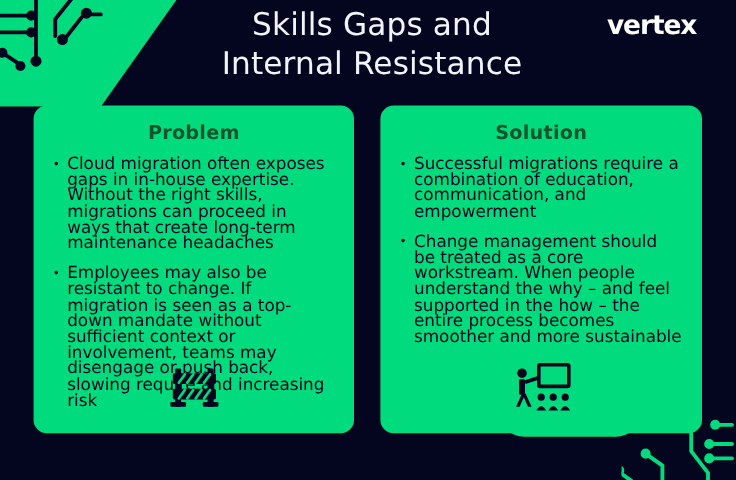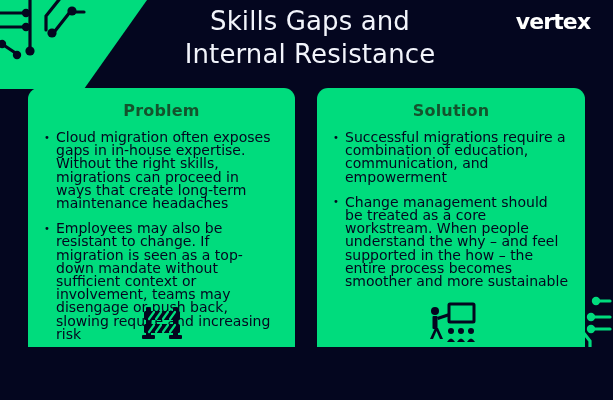--- a/index.html
+++ b/index.html
@@ -7,21 +7,21 @@
     margin: 0;
     padding: 0;
     background: #04061f;
   }
   body {
     font-family: "DejaVu Sans", "Liberation Sans", sans-serif;
   }
   #slide {
     position: relative;
     width: 613px;
-    height: 347px;
+    height: 400px;
     background: #04061f;
     overflow: hidden;
   }
 
   
   .bg-green-wedge {
     position: absolute;
     left: 0;
     top: 0;
     width: 160px;
@@ -71,21 +71,21 @@
     width: 320px;
     text-align: center;
     color: #f2f4fb;
     font-size: 26px;
     line-height: 33px;
     font-weight: 400;
     letter-spacing: 0.1px;
   }
   .logo {
     position: absolute;
-    right: 14px;
+    right: 24px;
     top: 11px;
     text-align: center;
     width: 92px;
   }
   .logo-word {
     color: #ffffff;
     font-size: 22px;
     font-weight: bold;
     letter-spacing: -0.9px;
     line-height: 22px;

